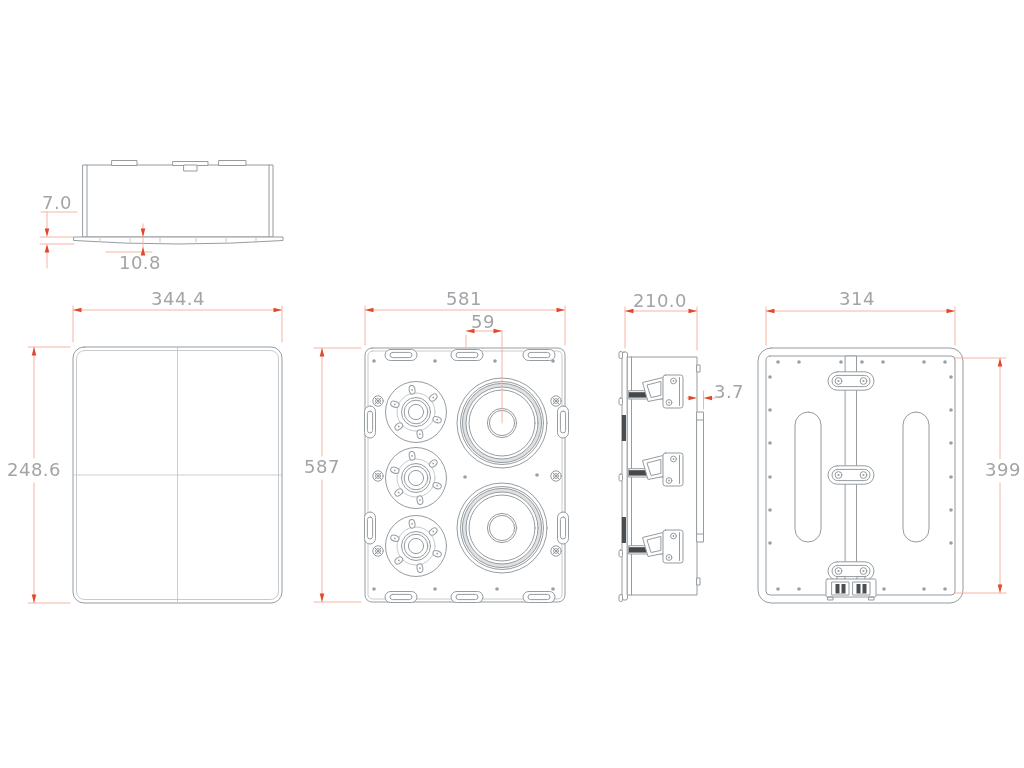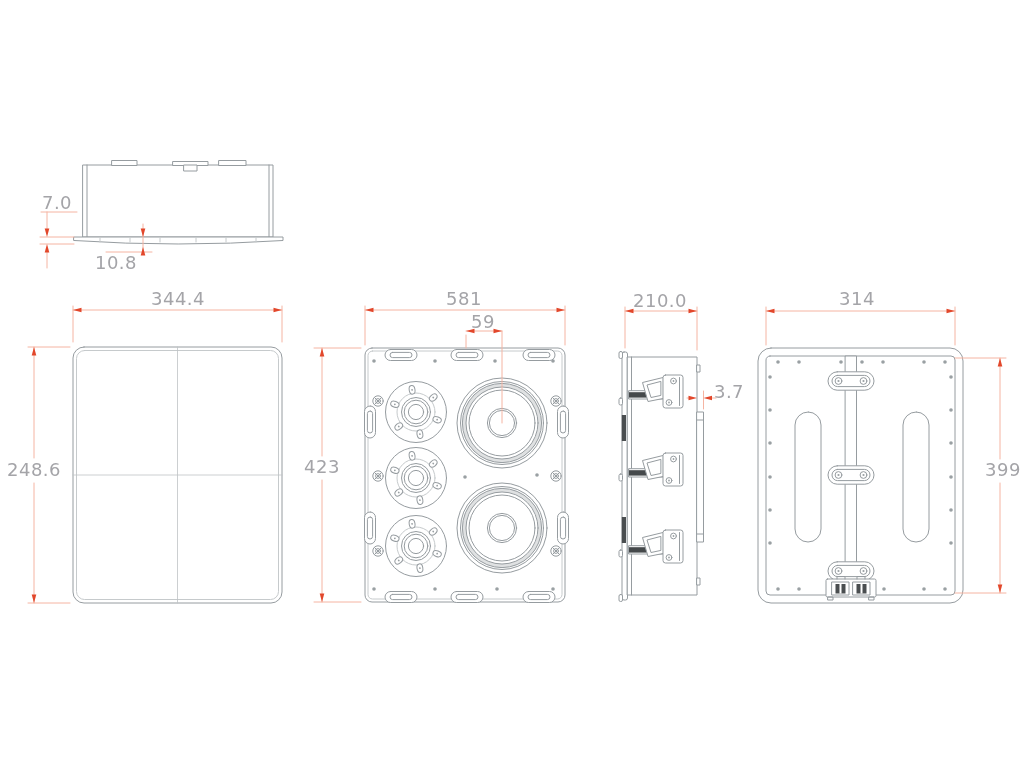--- a/index.html
+++ b/index.html
@@ -256,24 +256,24 @@
     <use href="#arr" transform="translate(766,311) rotate(-90)"></use>
     <use href="#arr" transform="translate(955,311) rotate(90)"></use>
 
     <path d="M955,358H1006 M955,593H1006 M1000,358V459 M1000,483V593"></path>
     <use href="#arr" transform="translate(1000,358)"></use>
     <use href="#arr" transform="translate(1000,593) rotate(180)"></use>
   </g>
 </svg>
 
 <div class="dim-label" style="left:57px;top:203px">7.0</div>
-<div class="dim-label" style="left:116px;top:263px">10.8</div>
+<div class="dim-label" style="left:140px;top:263px">10.8</div>
 <div class="dim-label" style="left:178px;top:299px">344.4</div>
 <div class="dim-label" style="left:34px;top:470px">248.6</div>
 <div class="dim-label" style="left:464px;top:299px">581</div>
 <div class="dim-label" style="left:483px;top:322px">59</div>
-<div class="dim-label" style="left:322px;top:467px">423</div>
+<div class="dim-label" style="left:322px;top:467px">587</div>
 <div class="dim-label" style="left:660px;top:301px">210.0</div>
 <div class="dim-label" style="left:729px;top:392px">3.7</div>
 <div class="dim-label" style="left:857px;top:299px">314</div>
 <div class="dim-label" style="left:1003px;top:470px">399</div>
 
 </div>
 
 </body></html>

